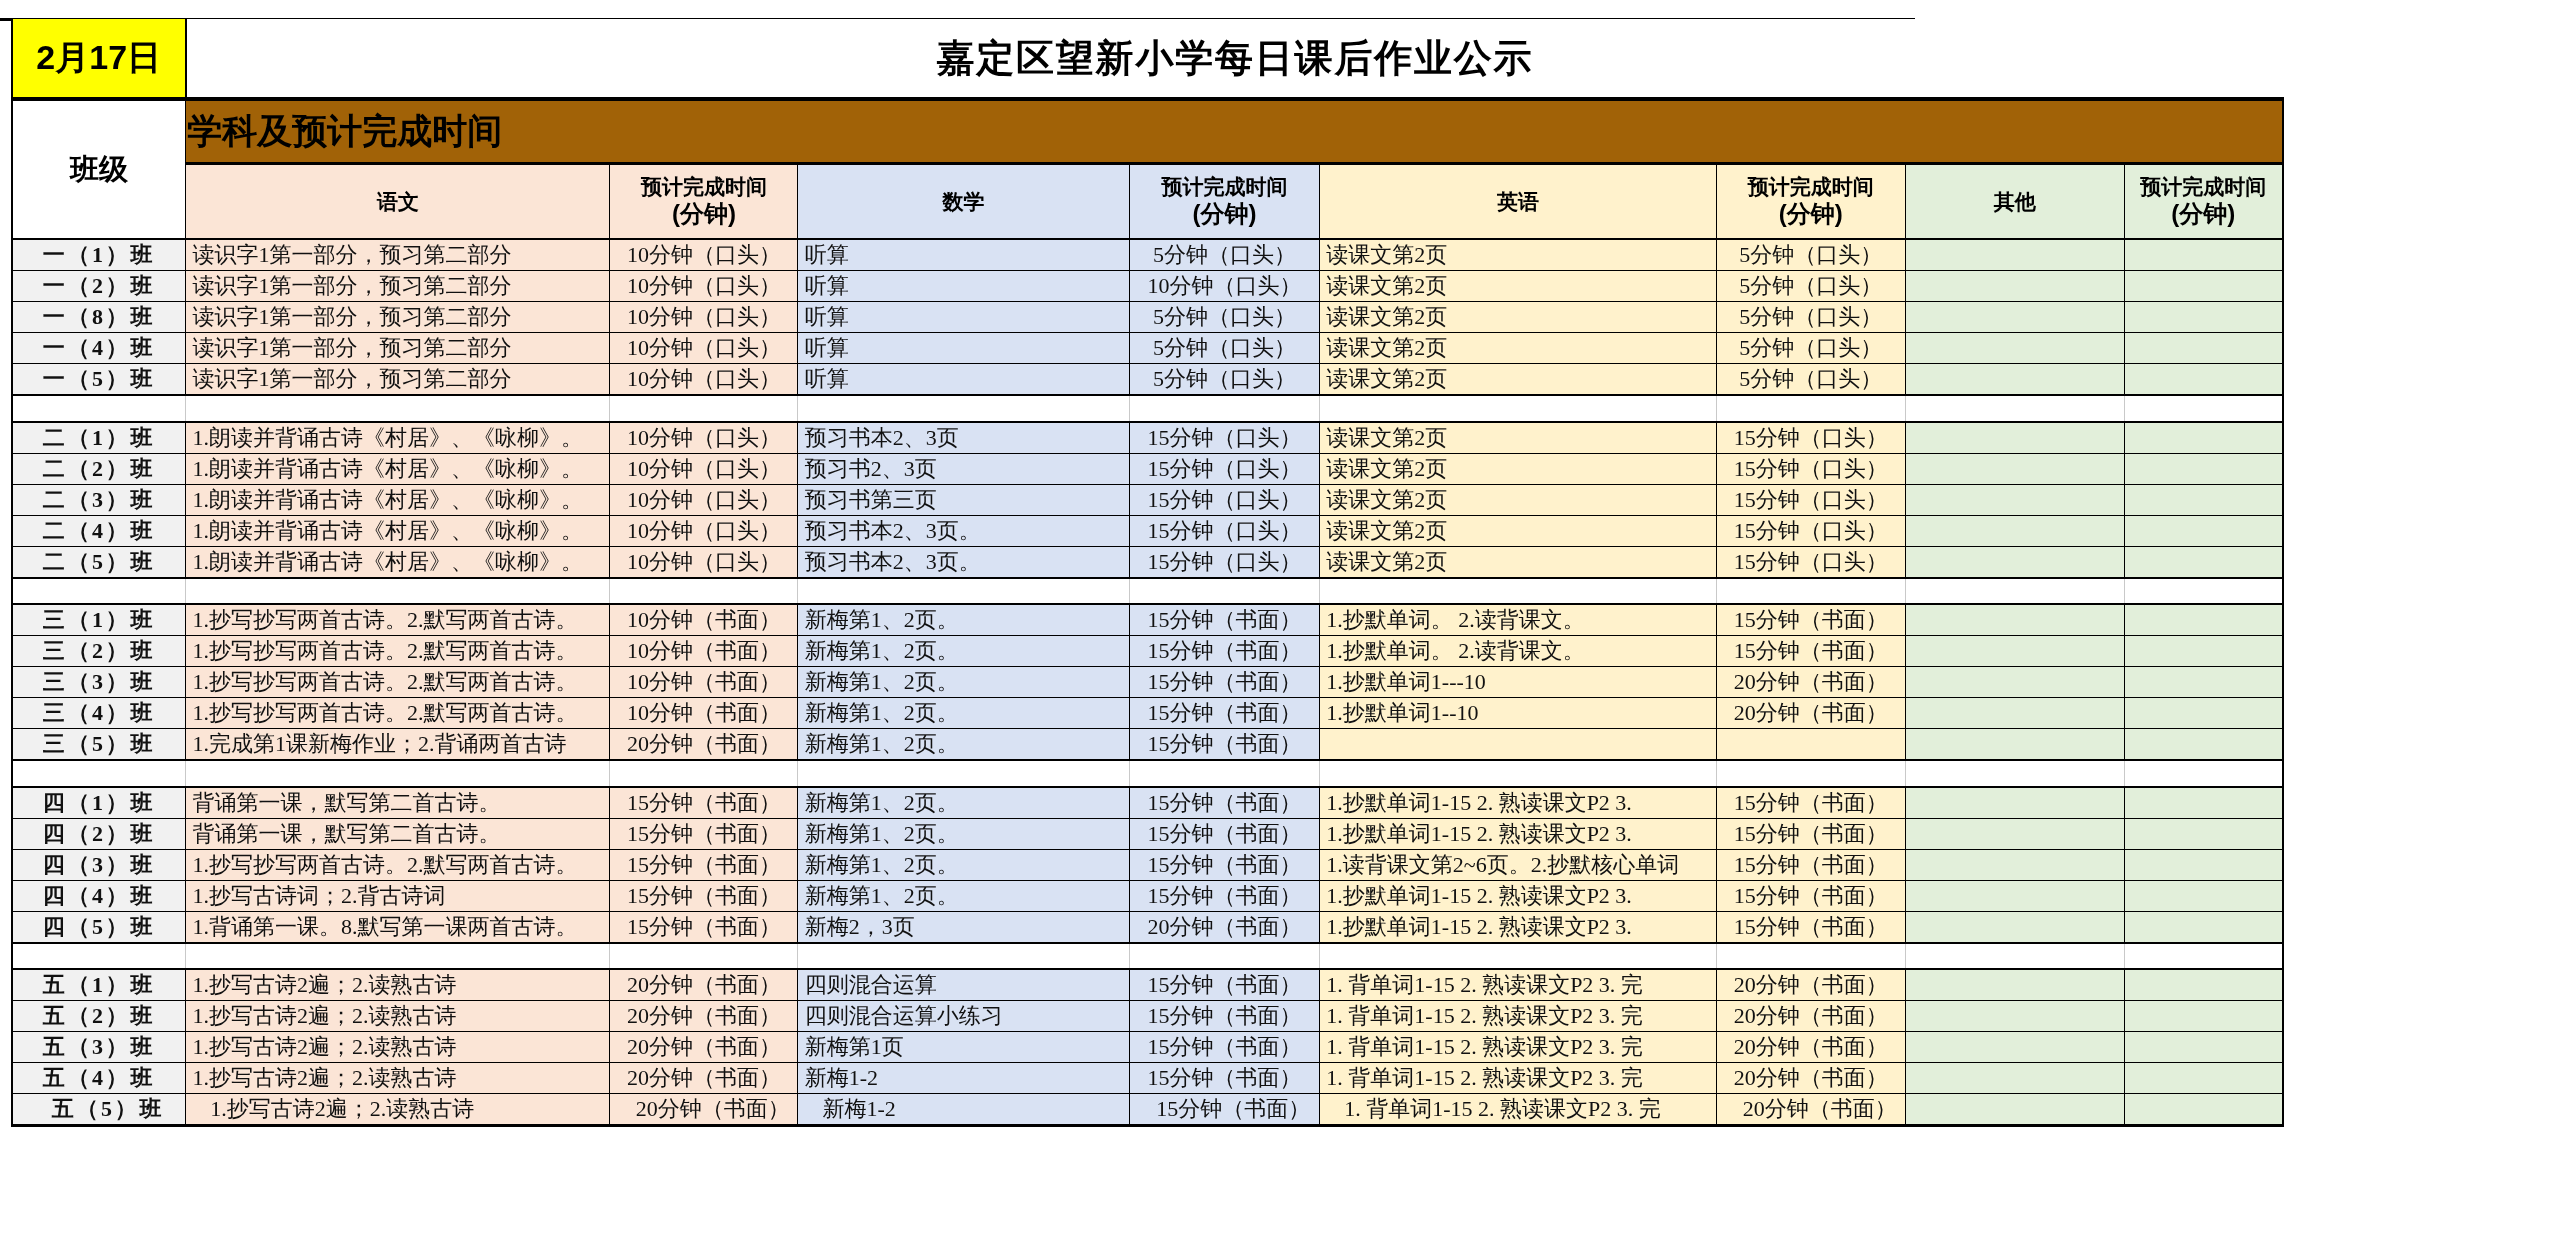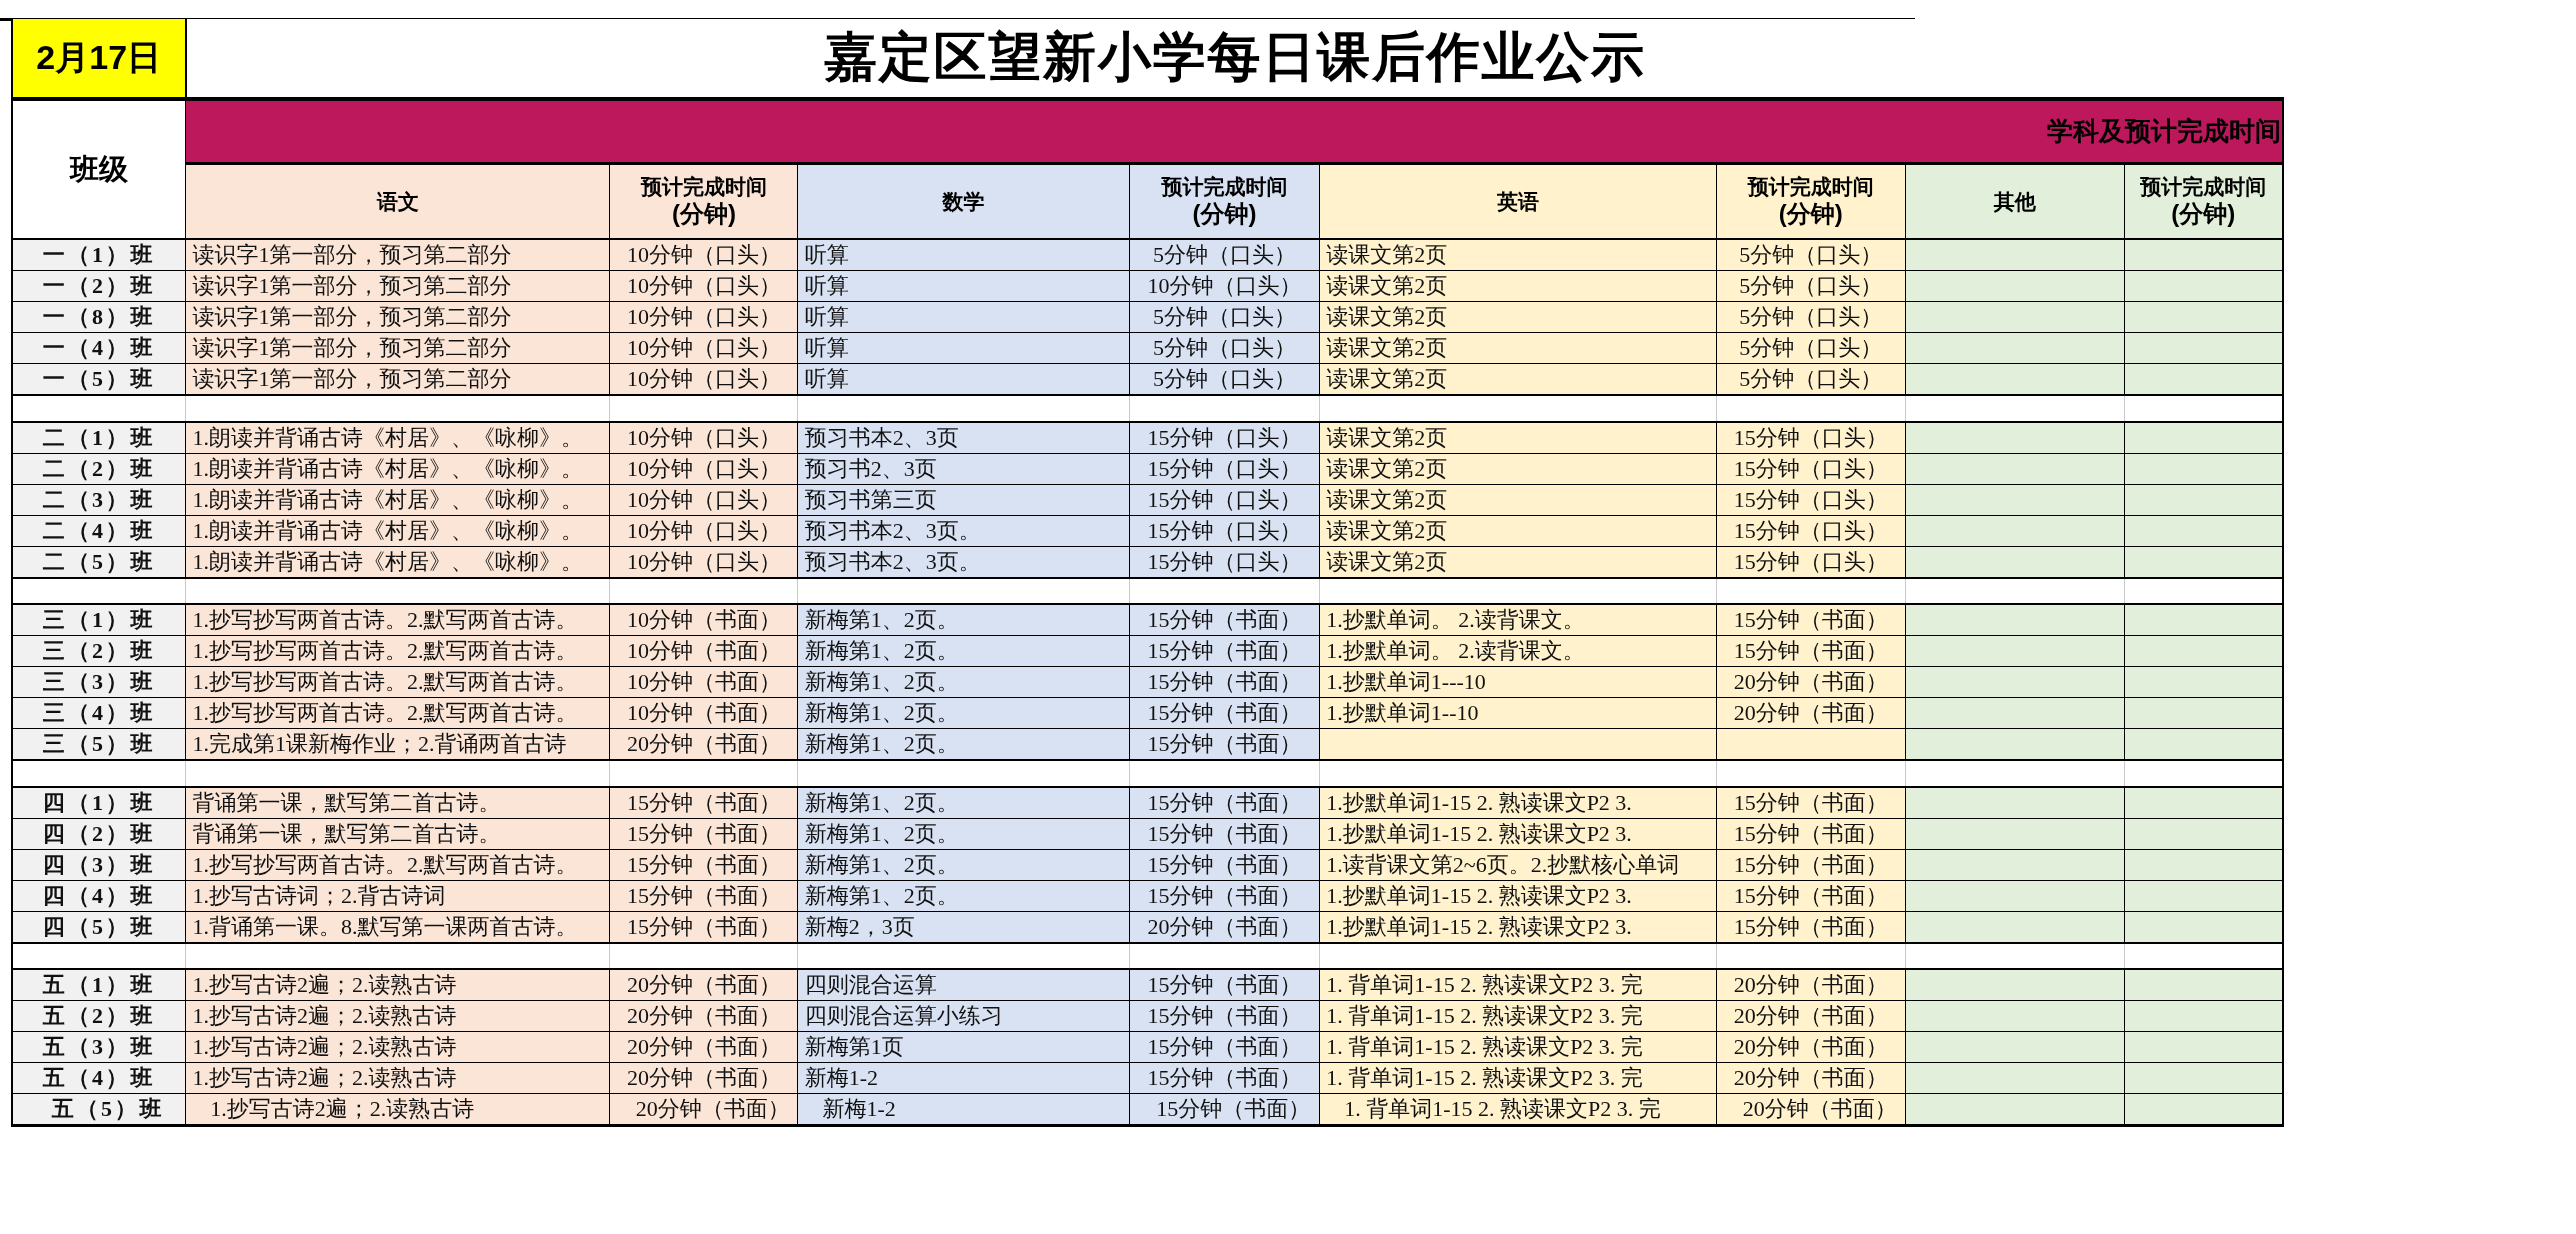--- a/index.html
+++ b/index.html
@@ -6,24 +6,24 @@
   .page{position:relative;width:2284px;height:1234px;background:#ffffff;overflow:hidden;
         font-family:"Liberation Sans","DejaVu Sans",sans-serif;}
   .top-line{position:absolute;left:0;top:17.7px;width:1915px;height:3.5px;background:#000;}
   table.sheet{position:absolute;left:10.6px;top:19.4px;border-collapse:collapse;table-layout:fixed;}
   td{box-sizing:border-box;vertical-align:middle;overflow:hidden;white-space:nowrap;}
 
   
   tr.r-title td{border:none;border-bottom:4.4px solid #000;}
   td.date-cell{background:var(--date_bg);text-align:center;font-weight:bold;font-size:34px;
                border-left:2.7px solid #000 !important;border-right:2.7px solid #000 !important;height:80px;}
-  td.title-cell{text-align:center;font-weight:bold;font-size:53px;letter-spacing:1.8px;background:#fff;}
+  td.title-cell{text-align:center;font-weight:bold;font-size:38px;letter-spacing:1.8px;background:#fff;}
   td.banji-cell{background:#fff;text-align:center;font-weight:bold;font-size:29px;
                 border-left:2.7px solid #000;border-right:1.8px solid #000;border-bottom:2.7px solid #000;}
-  td.band-cell{background:#be185d;text-align:right;font-weight:bold;font-size:26px;height:64px;
+  td.band-cell{background:#a16207;text-align:left;font-weight:bold;font-size:35px;height:64px;
                border-right:2.7px solid #000;border-bottom:3.5px solid #000;}
   tr.r-colhead td{border:1.8px solid #000;border-top:3.5px solid #000;border-bottom:2.7px solid #000;
                   text-align:center;font-weight:bold;height:76px;}
   tr.r-colhead td:last-child{border-right:2.7px solid #000;}
   .h-label{font-size:21px;line-height:1.25;}
   .h-sub{font-size:24px;font-weight:bold;line-height:1.2;}
 
   
   .bg-cn{background:var(--chinese_bg);}
   .bg-ma{background:var(--math_bg);}

